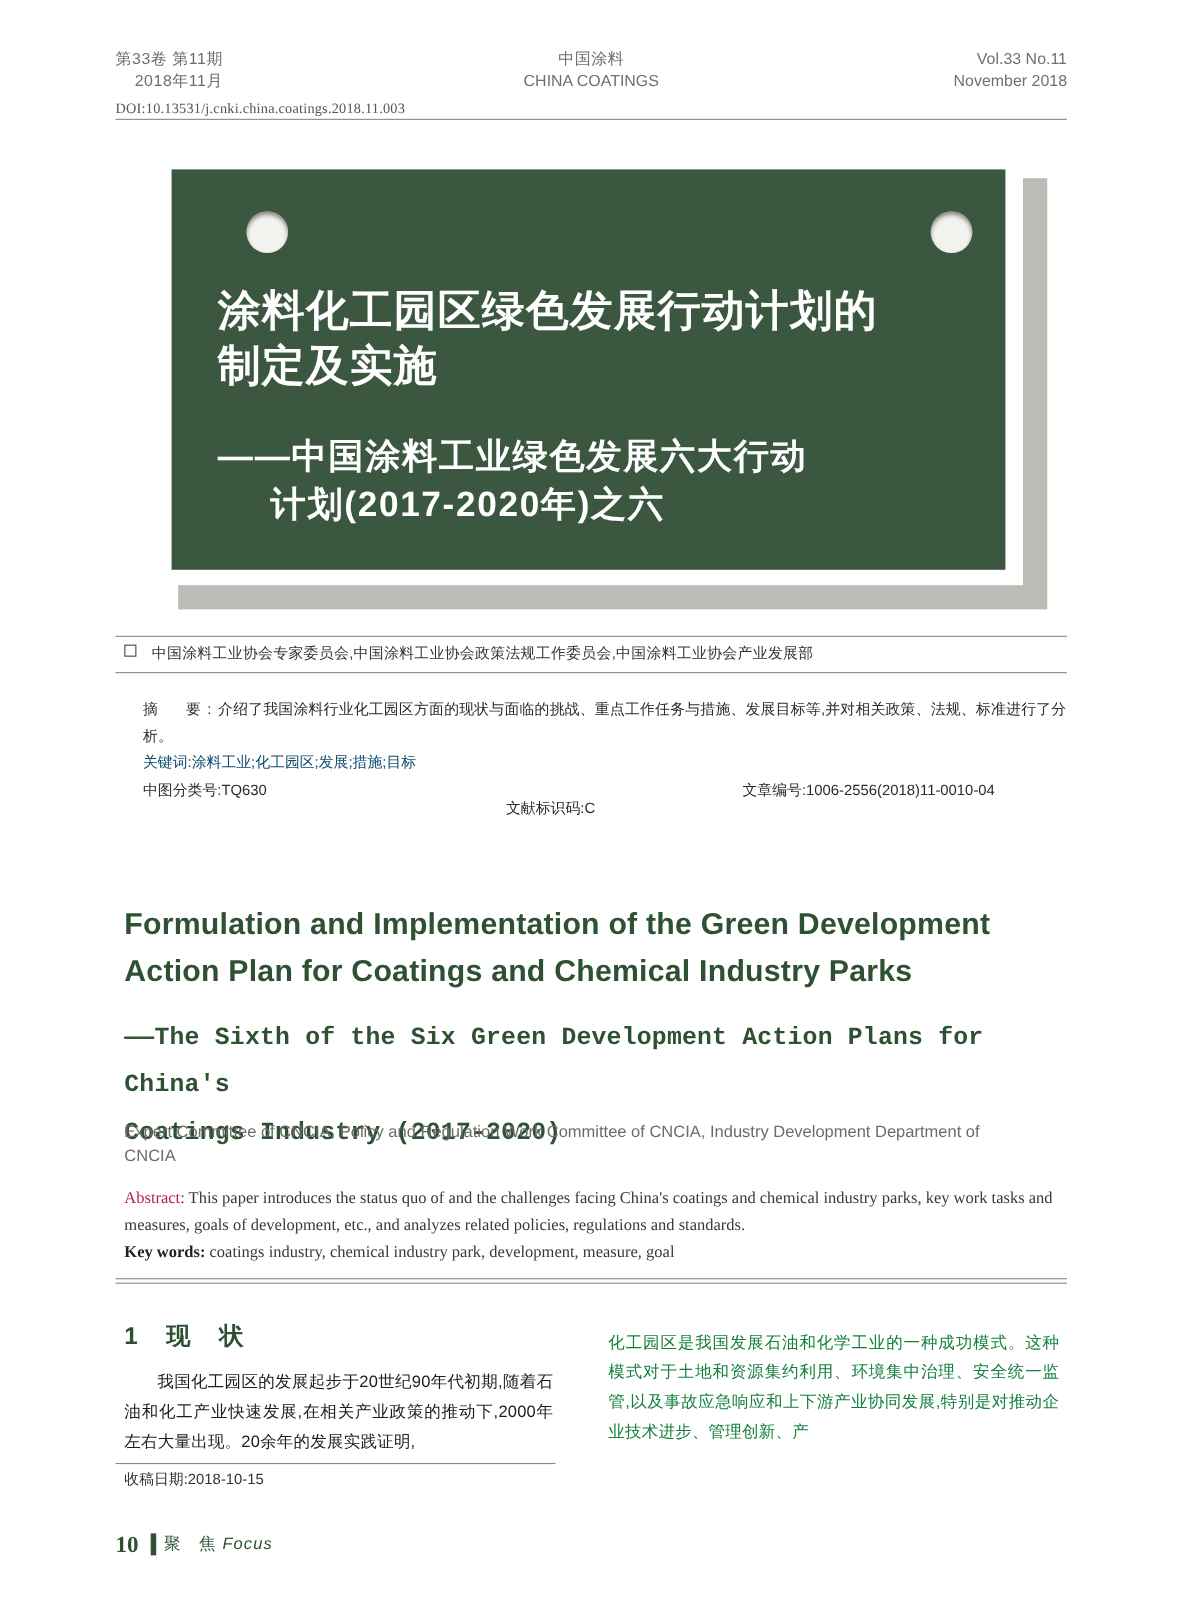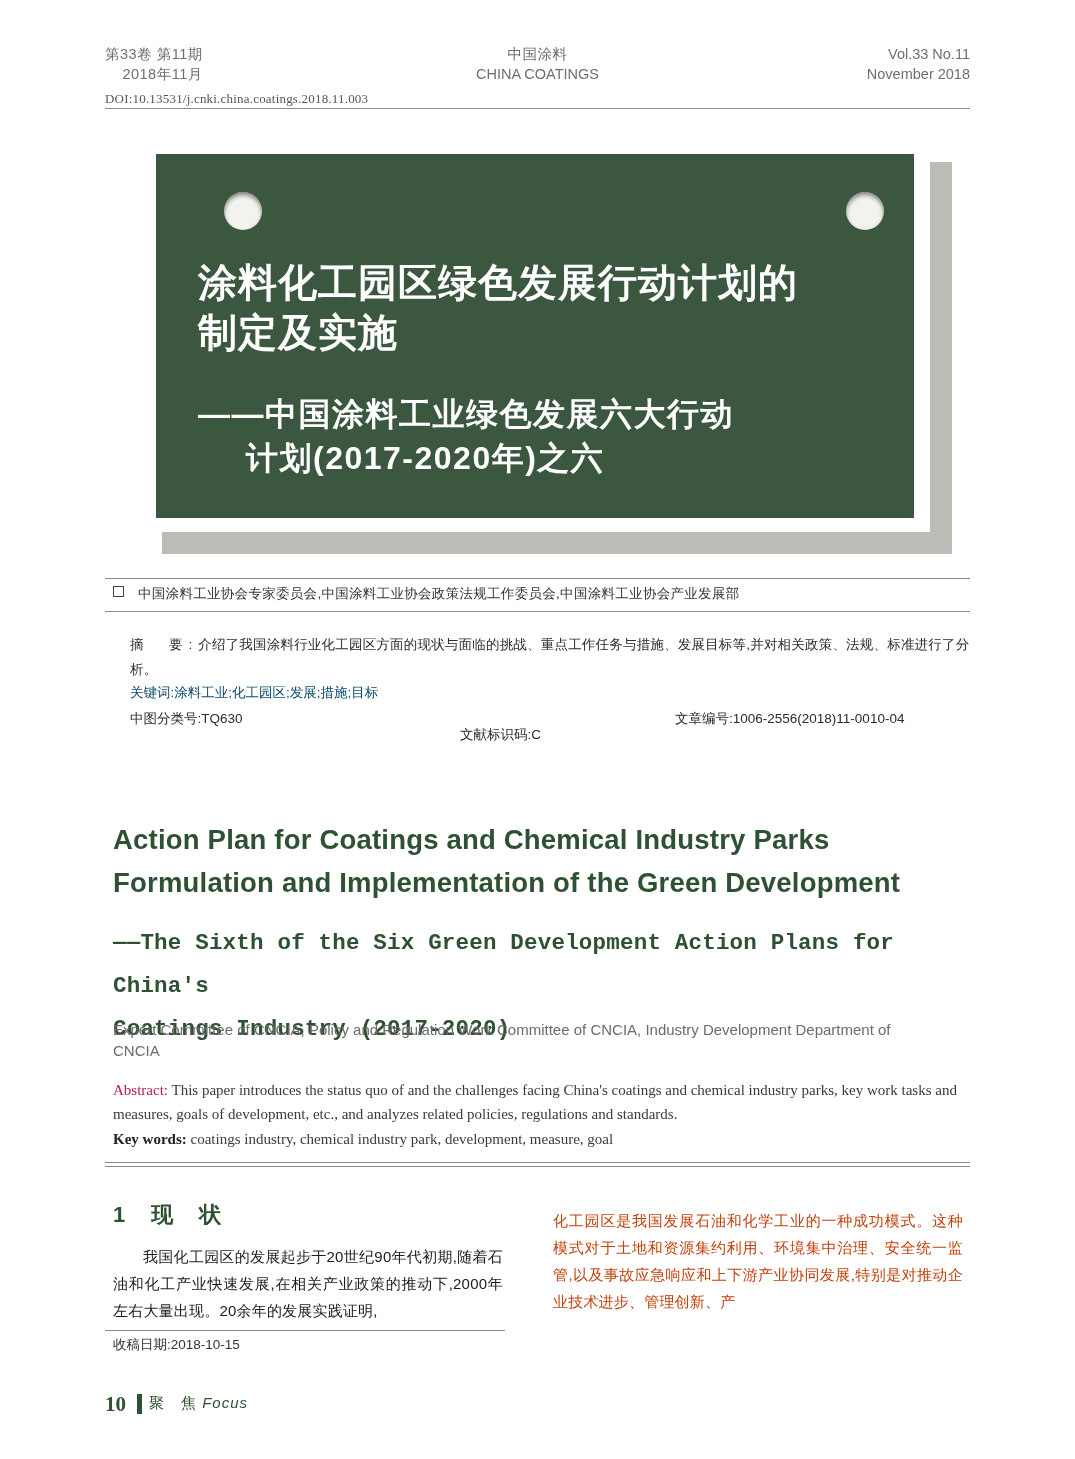--- a/index.html
+++ b/index.html
@@ -311,21 +311,21 @@
     letter-spacing: 0.2px;
   }
   .col-right-body {
     position: absolute;
     left: 553px;
     top: 1207px;
     width: 410px;
     font-family: "Liberation Sans", sans-serif;
     font-size: 15px;
     line-height: 27px;
-    color: #c2410c;
+    color: #15803d;
     text-align: justify;
     letter-spacing: 0.2px;
   }
   .indent2 { text-indent: 2em; }
 
   .rule-foot {
     position: absolute;
     left: 105px;
     top: 1330px;
     width: 400px;
@@ -433,22 +433,22 @@
   <div class="cn-abs-row2">
     <span>关键词:</span><span>涂料工业;化工园区;发展;措施;目标</span>
   </div>
   <div class="cn-class">
     <span class="c1"><span>中图分类号:</span><span>TQ630</span></span>
     <span class="c2"><span>文献标识码:</span><span>C</span></span>
     <span class="c3"><span>文章编号:</span><span>1006-2556(2018)11-0010-04</span></span>
   </div>
 
   <div class="en-title">
+    <div>Formulation and Implementation of the Green Development</div>
     <div>Action Plan for Coatings and Chemical Industry Parks</div>
-    <div>Formulation and Implementation of the Green Development</div>
   </div>
   <div class="en-subtitle">
     <div>——The Sixth of the Six Green Development Action Plans for China's</div>
     <div>Coatings Industry  (2017-2020)</div>
   </div>
   <div class="en-authors">Expert Committee of CNCIA, Policy and Regulation Work Committee of CNCIA, Industry Development Department of CNCIA</div>
 
   <div class="en-abs">
     <b>Abstract:</b><span> This paper introduces the status quo of and the challenges facing China's coatings and chemical industry parks, key work tasks and measures, goals of development, etc., and analyzes related policies, regulations and standards.</span>
   </div>

